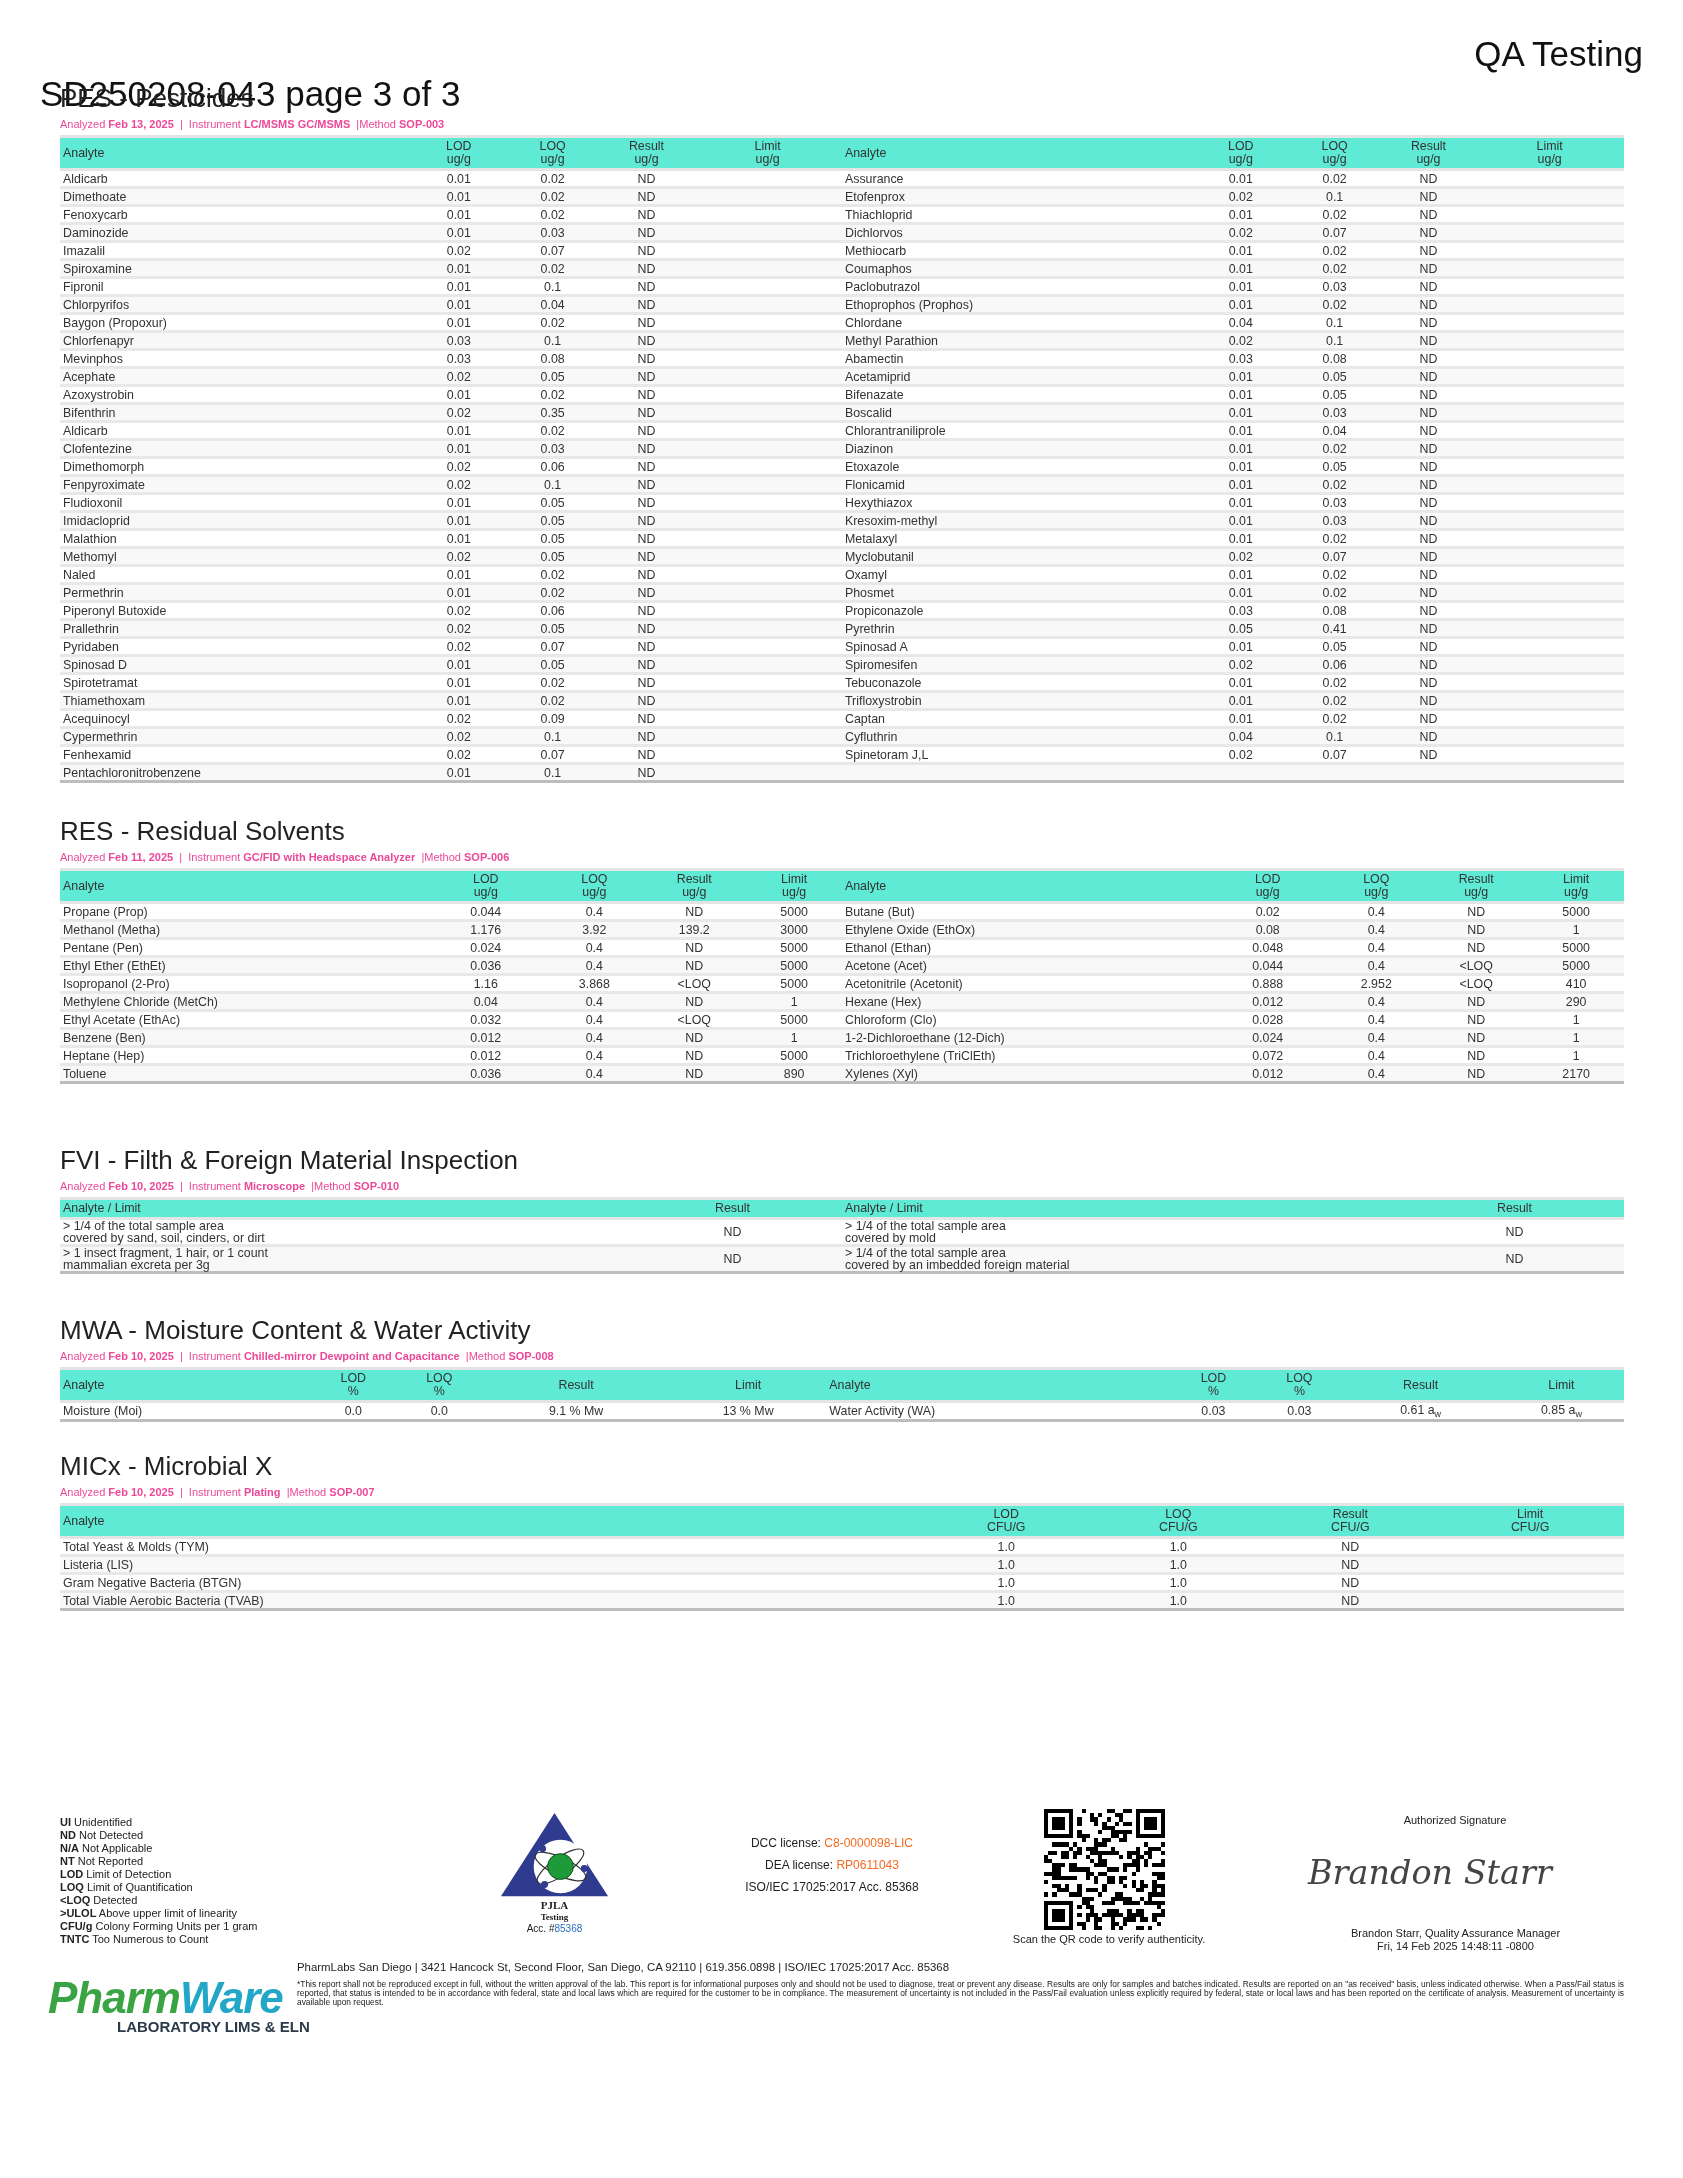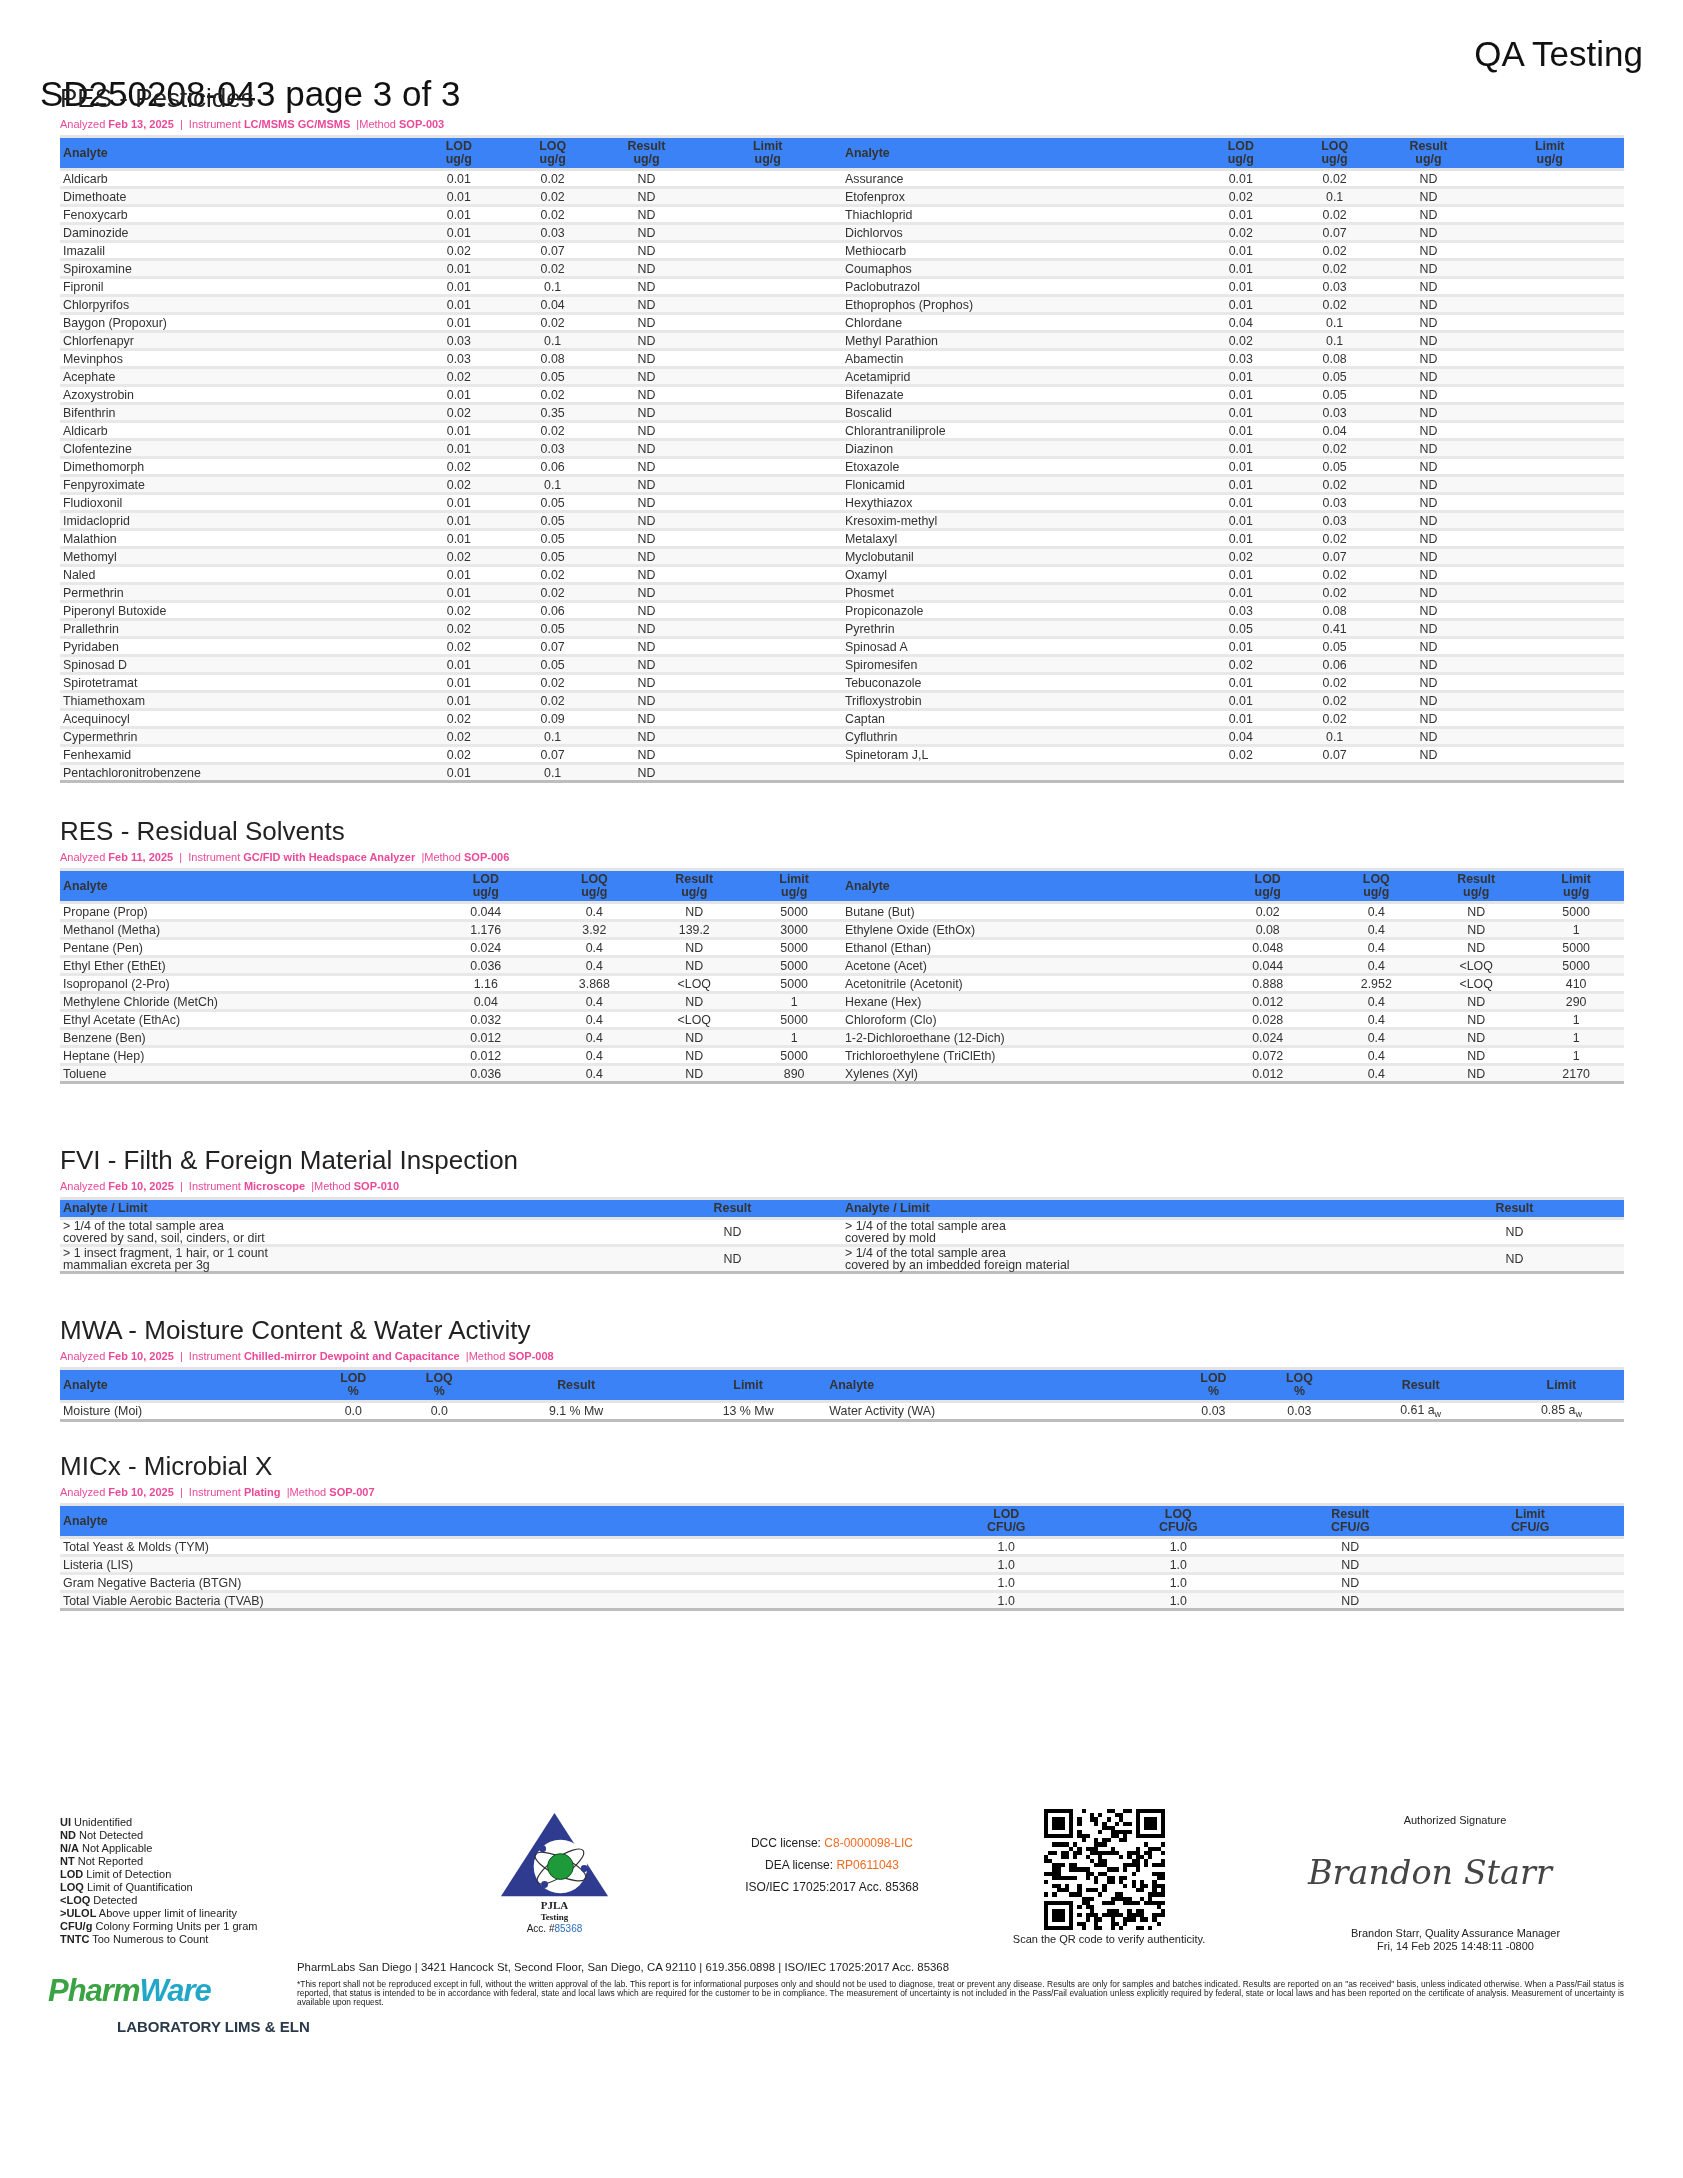--- a/index.html
+++ b/index.html
@@ -9,21 +9,21 @@
   .page-header { position: absolute; left: 40px; right: 40px; top: 34px; height: 44px; }
   .page-title { position: absolute; left: 0; top: 0; font-size: 35px; color: #111; margin-top: 40px; }
   .page-subtitle { position: absolute; right: 0; top: 0; font-size: 35px; color: #111; }
 
   .section { position: absolute; left: 60px; width: 1564px; }
   .sec-title { font-size: 26px; color: #222; line-height: 34px; }
   .sec-meta { font-size: 11px; color: #ec4899; margin-top: 2px; margin-bottom: 3px; line-height: 15px; }
   .sec-meta b { font-weight: bold; }
 
   table.grid { width: 100%; border-collapse: collapse; font-size: 12.4px; }
-  table.grid th { background: #3b82f6; font-weight: bold; color: #333; text-align: center; line-height: 13px; padding: 2px 4px; border-top: 3px solid #e4e4e4; border-bottom: 3px solid #e4e4e4; vertical-align: middle; }
+  table.grid th { background: #5eead4; font-weight: normal; color: #333; text-align: center; line-height: 13px; padding: 2px 4px; border-top: 3px solid #e4e4e4; border-bottom: 3px solid #e4e4e4; vertical-align: middle; }
   table.grid th.lft, table.grid td.lft { text-align: left; padding-left: 3px; }
   table.grid td { text-align: center; padding: 0 4px; height: 18px; border-bottom: 3px solid #e8e8e8; color: #333; white-space: nowrap; }
   table.grid tr.alt td { background: #f8f8f8; }
   table.grid tr:last-child td { border-bottom: 3px solid #bdbdbd; }
   .nd { color: #2e8b57; }
   .loq { color: #f39c12; }
   .num { color: #2c3ea8; }
 
   .pes-table td { height: 15.2px; font-size: 12.4px; }
   .pes-table td { border-bottom: 3px solid #e6e6e6; }
@@ -48,21 +48,21 @@
 
   .qr { position: absolute; left: 1044px; top: 1809px; width: 121px; height: 121px; }
   .qr-caption { position: absolute; left: 990px; top: 1933px; width: 238px; text-align: center; font-size: 11px; color: #222; }
 
   .sig-label { position: absolute; left: 1356px; top: 1814px; width: 198px; text-align: center; font-size: 11px; color: #222; }
   .signature { position: absolute; left: 1297px; top: 1843px; width: 317px; height: 59px; }
   .sig-name { position: absolute; left: 1287px; top: 1927px; width: 337px; text-align: center; font-size: 11px; line-height: 13px; color: #222; }
 
   .footer-addr { position: absolute; left: 297px; top: 1961px; width: 1327px; font-size: 11.4px; color: #222; }
   .footer-disc { position: absolute; left: 297px; top: 1980px; width: 1327px; font-size: 8.4px; line-height: 9px; color: #222; text-align: justify; }
-  .pw-text { position: absolute; left: 48px; top: 1973px; font-size: 31px; font-style: italic; font-weight: bold; letter-spacing: -1px; }
+  .pw-text { position: absolute; left: 48px; top: 1973px; font-size: 44px; font-style: italic; font-weight: bold; letter-spacing: -1px; }
   .pw-green { color: #3aa343; }
   .pw-blue { color: #23a7c9; }
   .pw-sub { position: absolute; left: 117px; top: 2018px; font-size: 15px; font-weight: bold; color: #2b3a4a; letter-spacing: 0px; }
 </style>
 </head>
 <body>
 
 <div class="page-header">
   <div class="page-title">SD250208-043 page 3 of 3</div>
   <div class="page-subtitle">QA Testing</div>

